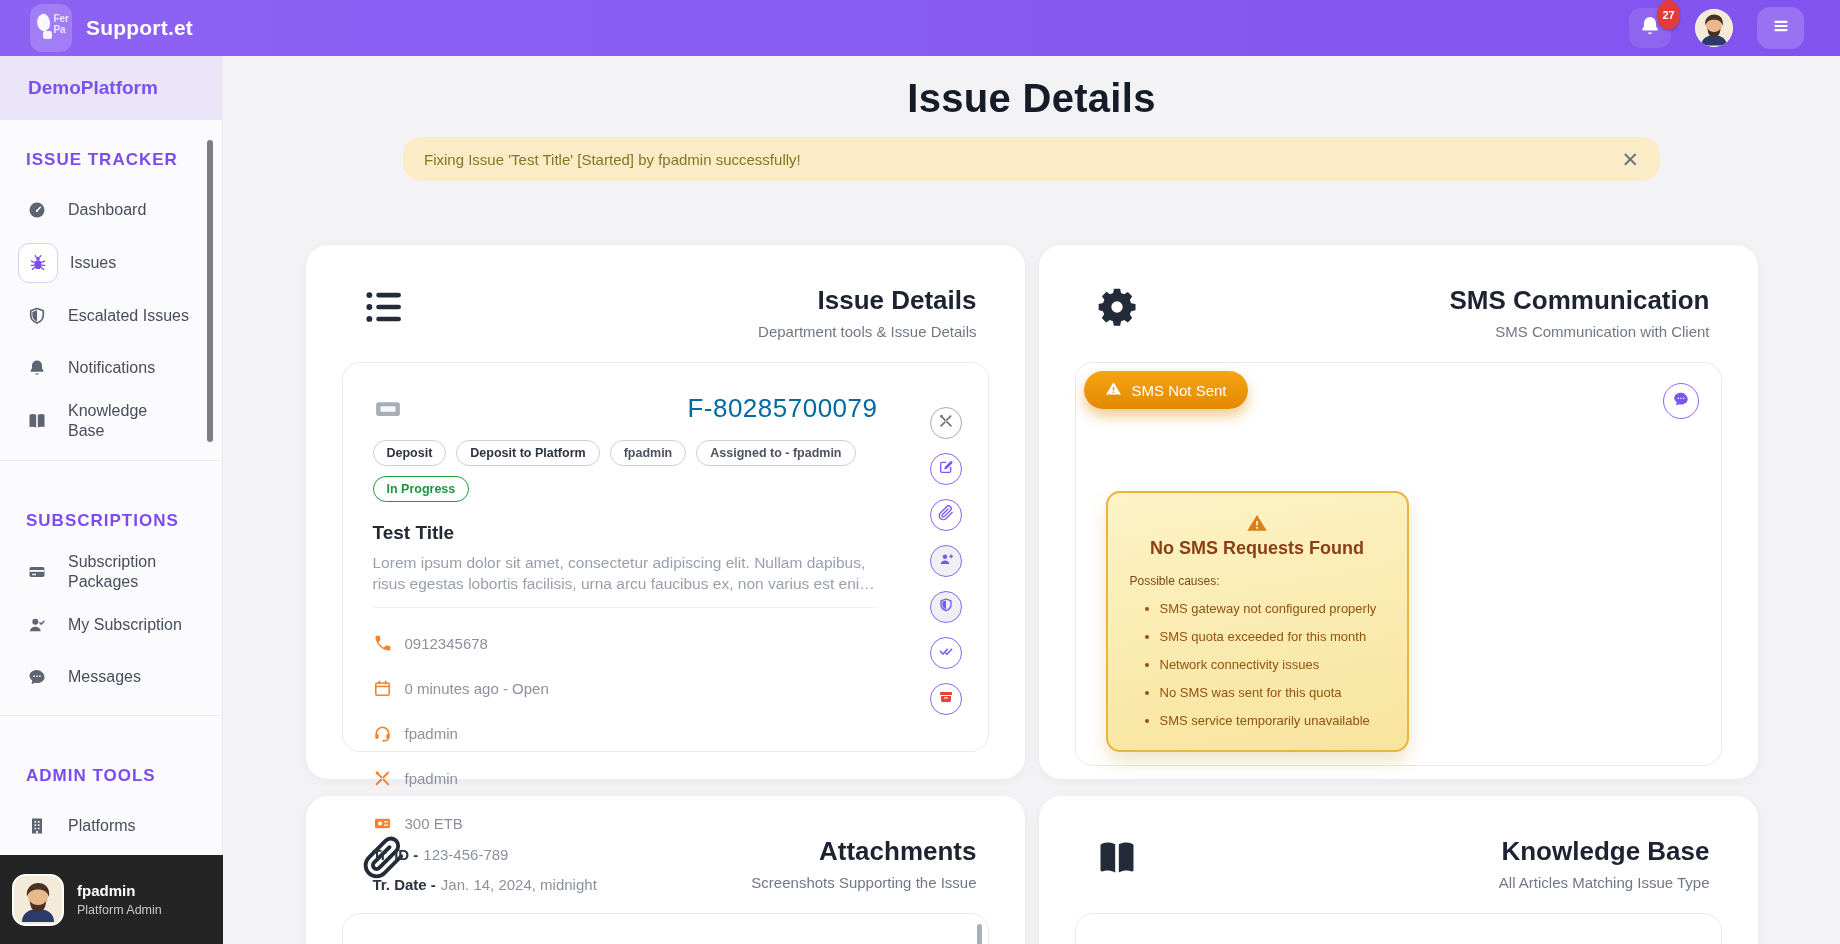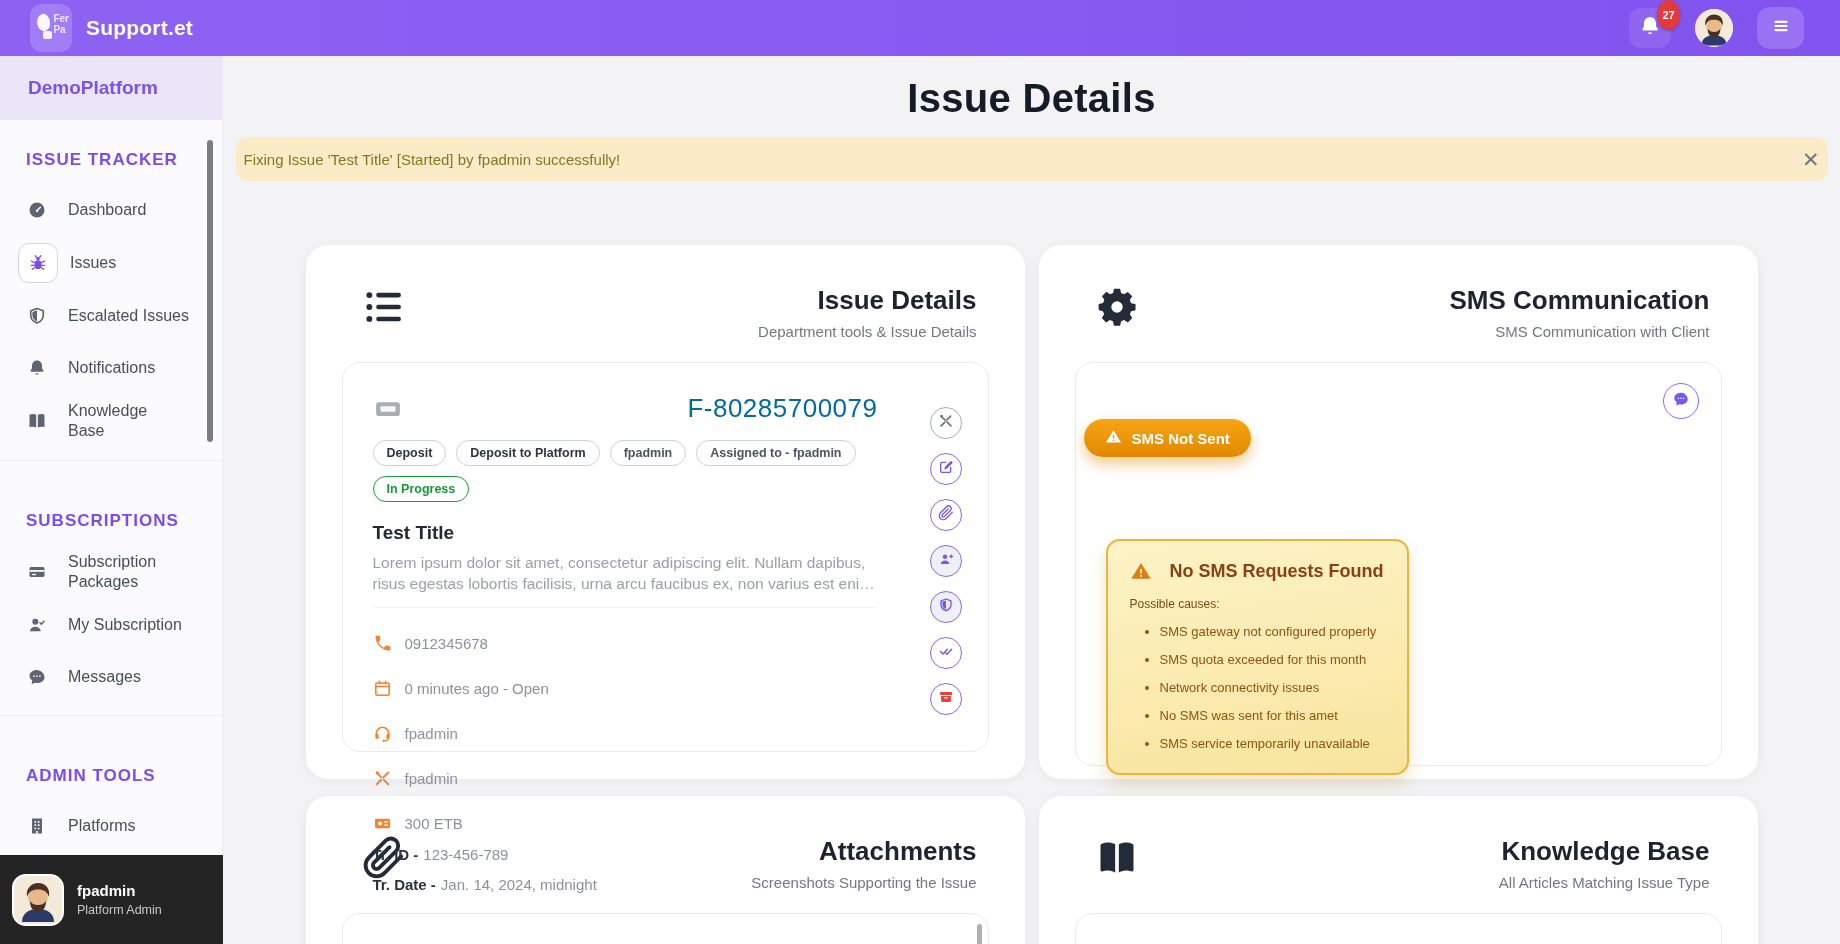--- a/index.html
+++ b/index.html
@@ -34,21 +34,21 @@
   .sb-label{line-height:1.25;}
   .sb-label.narrow{display:inline-block;max-width:100px;}
   .user-bar{position:absolute;left:0;bottom:0;width:223px;height:89px;background:#242424;display:flex;align-items:center;gap:13px;padding-left:12px;box-sizing:border-box;z-index:5;cursor:pointer;}
   .user-avatar{width:48px;height:48px;border-radius:14px;background:#fdf6ec;border:2px solid #fff;overflow:hidden;flex:none;}
   .user-name{color:#fff;font-weight:700;font-size:15px;}
   .user-role{color:#c9c9c9;font-size:12.5px;margin-top:4px;}
 
   
   .main{position:absolute;left:223px;top:56px;right:0;bottom:0;overflow:hidden;}
   .page-title{text-align:center;margin-top:20px;font-size:40px;font-weight:800;color:#151c28;letter-spacing:.3px;}
-  .alert{width:1592px;margin:16px auto 0;height:44px;background:#fbecc7;border-radius:12px;display:flex;align-items:center;padding:0 8px;box-sizing:border-box;color:#857722;font-size:15px;}
+  .alert{width:1257px;margin:16px auto 0;height:44px;background:#fbecc7;border-radius:18px;display:flex;align-items:center;padding:0 21px;box-sizing:border-box;color:#857722;font-size:15px;}
   .alert-close{margin-left:auto;color:#6f7680;font-size:21px;line-height:1;cursor:pointer;font-weight:400;}
   .cards{width:1452px;margin:64px auto 0;display:flex;flex-wrap:wrap;gap:17px 14px;align-items:flex-start;}
   .card{background:#fff;border-radius:22px;box-shadow:0 2px 12px rgba(25,30,50,.05);width:719px;padding:40px 48px 18px 56px;box-sizing:border-box;}
   .card.tall{height:534px;}
   .card.cut{height:430px;}
   .card-head{display:flex;align-items:flex-start;}
   .cicon{width:44px;height:44px;color:#232a38;flex:none;}
   .cicon svg{width:44px;height:44px;}
   .chead-text{margin-left:auto;text-align:right;}
   .ctitle{font-size:26px;font-weight:700;color:#1d2330;}
@@ -73,26 +73,26 @@
   .tr-row{margin-top:13px;font-size:15px;color:#8b919d;}
   .tr-row b{color:#2b3240;font-weight:700;margin-right:5px;}
   .actions{position:absolute;top:44px;right:26px;display:flex;flex-direction:column;gap:14px;}
   .abtn{width:32px;height:32px;border-radius:50%;border:1.5px solid #8a68f2;color:#7a55f0;display:flex;align-items:center;justify-content:center;background:#fff;cursor:pointer;box-sizing:border-box;}
   .abtn svg{width:16px;height:16px;}
   .abtn.gray{border-color:#a7adb6;color:#6f7680;}
   .abtn.fill{background:#eef0f4;}
   .abtn.red{color:#e8403a;}
 
   .panel.sms{height:404px;padding:8px;}
-  .sms-pill{display:inline-flex;align-items:center;gap:10px;height:38px;padding:0 21px;border-radius:999px;background:linear-gradient(180deg,#f6a513,#e28800);color:#fff;font-weight:700;font-size:15px;box-shadow:0 7px 14px rgba(222,140,0,.45);cursor:pointer;margin-top:48px;}
+  .sms-pill{display:inline-flex;align-items:center;gap:10px;height:38px;padding:0 21px;border-radius:999px;background:linear-gradient(180deg,#f6a513,#e28800);color:#fff;font-weight:400;font-size:15px;box-shadow:0 7px 14px rgba(222,140,0,.45);cursor:pointer;}
   .sms-pill svg{width:17px;height:17px;}
   .sms-circle{position:absolute;top:20px;right:22px;width:36px;height:36px;border-radius:50%;border:1.5px solid #8a68f2;display:flex;align-items:center;justify-content:center;color:#7a55f0;background:#fff;cursor:pointer;box-sizing:border-box;}
   .sms-circle svg{width:18px;height:18px;}
   .warnbox{margin:82px 0 0 22px;width:303px;box-sizing:border-box;background:linear-gradient(170deg,#fdf3c6,#f8e49e);border:2px solid #eab53a;border-radius:14px;padding:19px 22px 22px;box-shadow:0 10px 18px rgba(190,140,20,.22);}
-  .warn-head{display:flex;align-items:center;gap:18px;font-size:18px;font-weight:700;color:#8a3f16;}
+  .warn-head{display:flex;align-items:center;gap:4px;font-size:18px;font-weight:700;color:#8a3f16;flex-direction:column;}
   .warn-head .wico{width:22px;height:22px;color:#dd7d15;flex:none;}
   .warn-head .wico svg{width:22px;height:22px;}
   .causes-label{margin-top:15px;font-size:12px;color:#7d4a14;}
   ul.causes{margin:10px 0 0;padding-left:30px;color:#94520f;font-size:13px;}
   ul.causes li{margin-top:13px;}
 
   .panel.empty{height:250px;}
   .p-thumb{position:absolute;top:10px;right:6px;width:5px;height:32px;border-radius:3px;background:#aab0b8;}
 </style>
 </head>
@@ -467,21 +467,21 @@
                     <circle cx="12" cy="17.3" r="1.2" fill="#fdf3c6"></circle>
                   </svg>
               </span>
               <span>No SMS Requests Found</span>
             </div>
             <div class="causes-label">Possible causes:</div>
             <ul class="causes">
               <li>SMS gateway not configured properly</li>
               <li>SMS quota exceeded for this month</li>
               <li>Network connectivity issues</li>
-              <li>No SMS was sent for this amet</li>
+              <li>No SMS was sent for this quota</li>
               <li>SMS service temporarily unavailable</li>
             </ul>
           </div>
         </div>
       </div>
 
       <div class="card cut">
         <div class="card-head">
           <span class="cicon">
             <svg viewBox="0 0 24 24" fill="none" stroke="currentColor" stroke-width="2.1" stroke-linecap="round" stroke-linejoin="round">

